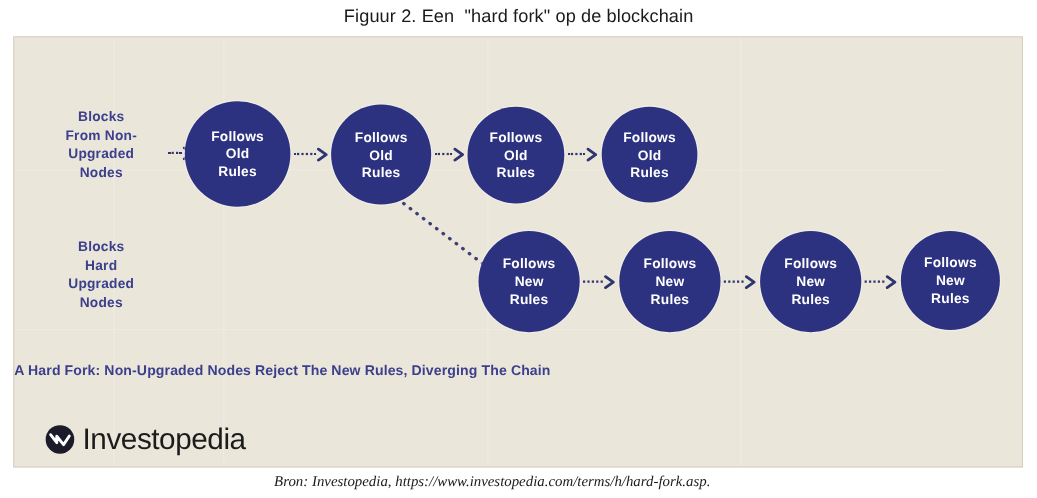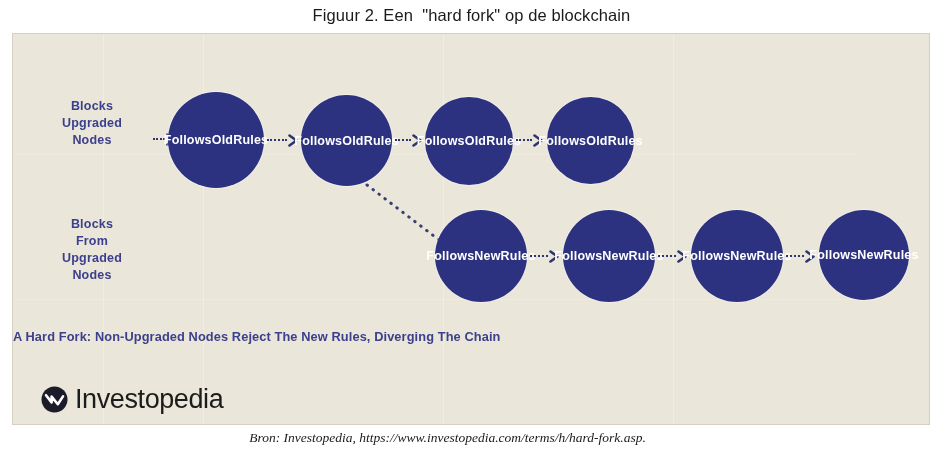--- a/index.html
+++ b/index.html
@@ -85,21 +85,21 @@
   #label-top { left: 20px; top: 64px; width: 118px; }
   #label-bottom { left: 20px; top: 182px; width: 118px; }
 
   
   .node {
     position: absolute;
     border-radius: 50%;
     background: #2c3180;
     color: #ffffff;
     display: flex;
-    flex-direction: row;
+    flex-direction: column;
     align-items: center;
     justify-content: center;
     font-weight: bold;
     font-size: 12.5px;
     line-height: 16px;
     letter-spacing: 0.2px;
     text-align: center;
     box-shadow: 0 0 0 1px rgba(255,255,255,0.35);
     font-family: "Liberation Sans", sans-serif;
   }
@@ -198,27 +198,28 @@
 
       <div class="tex" style="left:90px"></div>
       <div class="tex" style="left:190px"></div>
       <div class="tex" style="left:430px"></div>
       <div class="tex" style="left:660px"></div>
       <div class="tex-h" style="top:120px"></div>
       <div class="tex-h" style="top:265px"></div>
 
       <div class="side-label" id="label-top">
         <span class="ln">Blocks</span>
+        <span class="ln">From Non-</span>
         <span class="ln">Upgraded</span>
         <span class="ln">Nodes</span>
       </div>
 
       <div class="side-label" id="label-bottom">
         <span class="ln">Blocks</span>
-        <span class="ln">From</span>
+        <span class="ln">Hard</span>
         <span class="ln">Upgraded</span>
         <span class="ln">Nodes</span>
       </div>
 
       <div class="arrow" style="left:140px; top:98px; width:24px;">
         <span class="dots"></span>
         <span class="head">
           <svg viewBox="0 0 11 13" width="11" height="13" aria-hidden="true">
             <path d="M1.5 1.5 L8.5 6.5 L1.5 11.5" fill="none" stroke="#2f3570" stroke-width="2.6" stroke-linecap="round" stroke-linejoin="round"></path>
           </svg>

